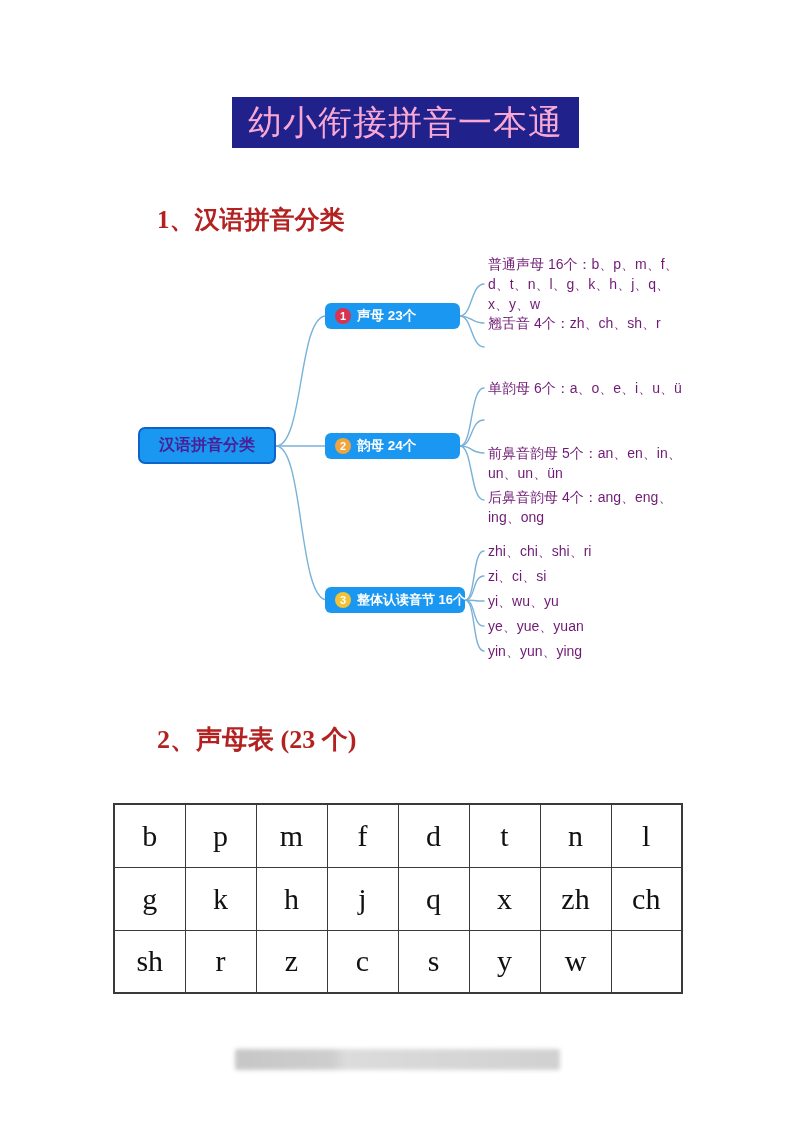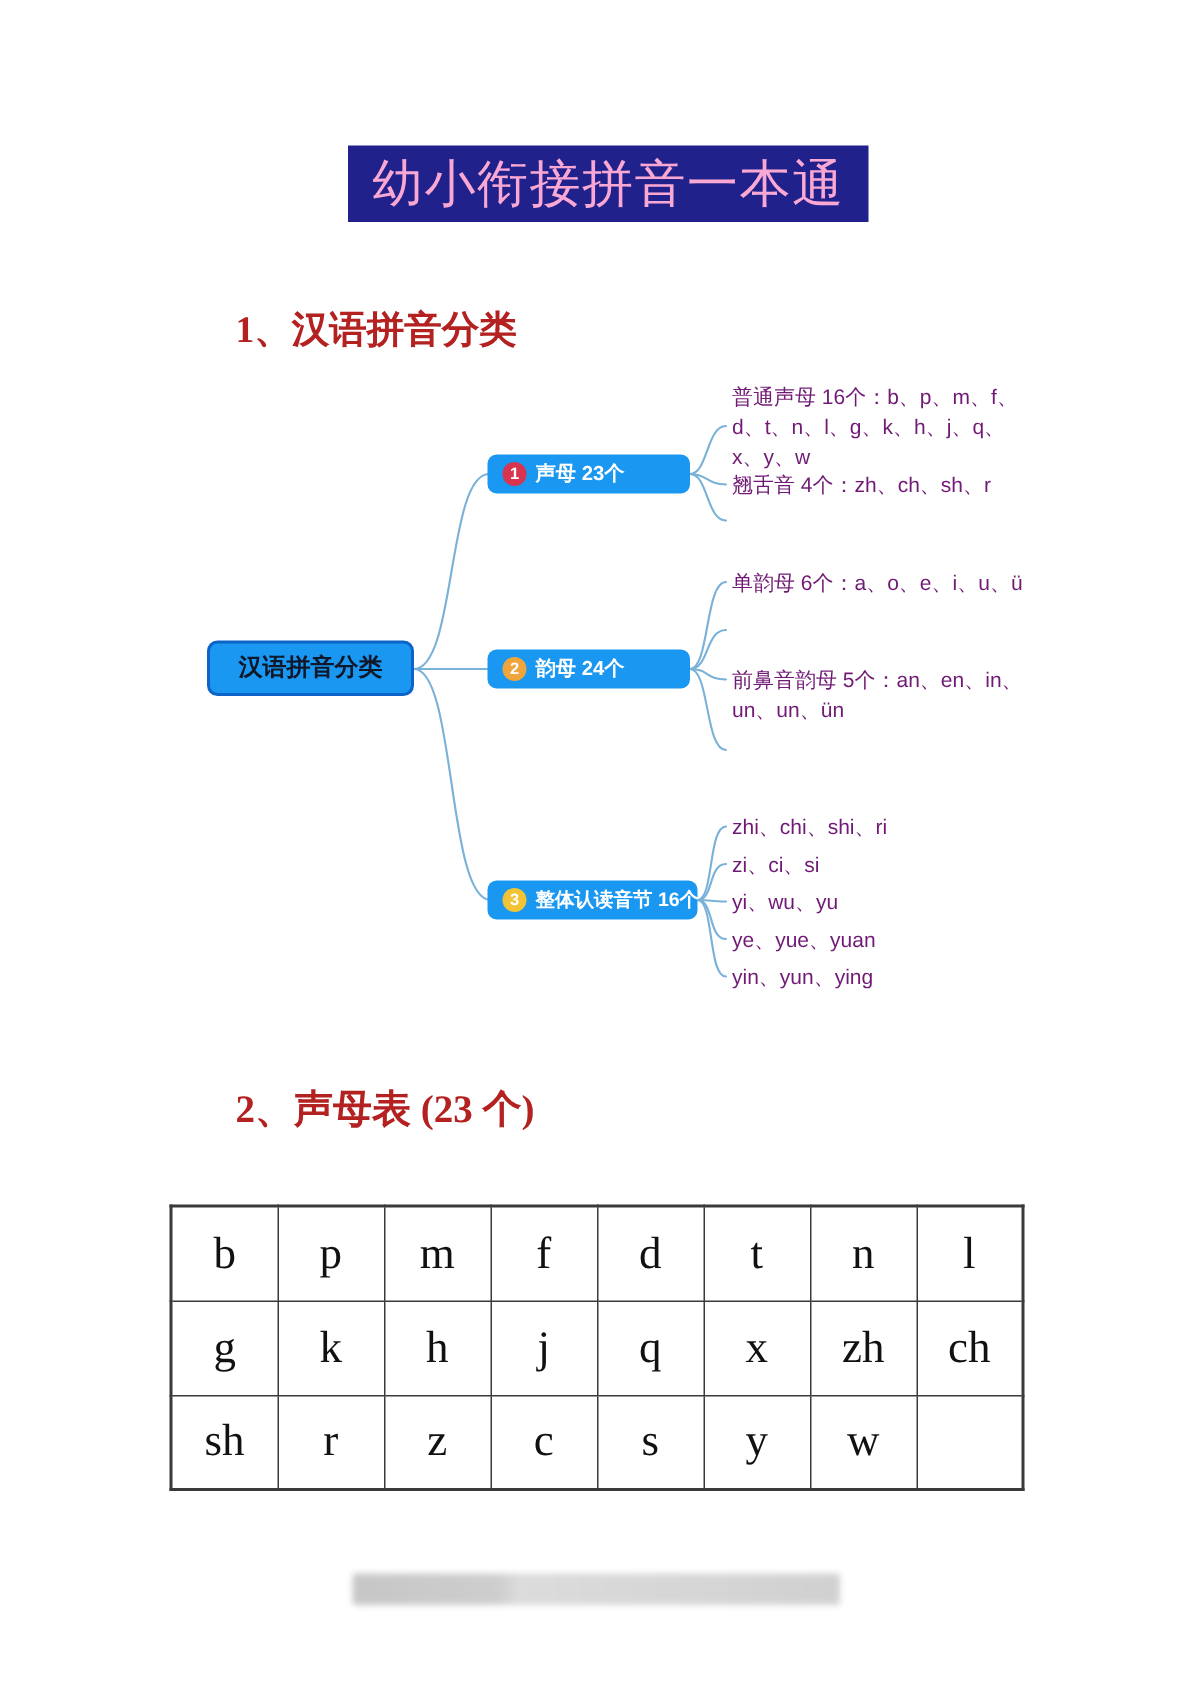--- a/index.html
+++ b/index.html
@@ -26,21 +26,21 @@
     margin-left:39px;
   }
   .heading-1 { top:203px; font-size:25px; }
   .heading-2 { top:722px; font-size:26px; }
 
   
   .mindmap-svg { position:absolute; left:0; top:0; width:793px; height:1122px; pointer-events:none; }
   .mm-root {
     position:absolute; left:138px; top:427px; width:138px; height:37px;
     background:#1a97f0; border:2px solid #0d64c8; border-radius:7px;
-    color:#0f172a; font-size:16px; font-weight:bold;
+    color:#4c1d95; font-size:16px; font-weight:bold;
     display:flex; align-items:center; justify-content:center; white-space:nowrap;
   }
   .mm-branch {
     position:absolute; left:325px; height:26px; border-radius:6px;
     background:#1a97f0; color:#ffffff; font-size:13.5px; font-weight:bold;
     display:flex; align-items:center; gap:6px; padding:0 10px; white-space:nowrap;
   }
   .mm-branch .badge {
     width:16px; height:16px; border-radius:50%; flex:0 0 16px;
     display:flex; align-items:center; justify-content:center;
@@ -128,20 +128,22 @@
   </div>
 
   <div class="mm-leaf" style="top:254px">普通声母 16个：b、p、m、f、
 d、t、n、l、g、k、h、j、q、
 x、y、w</div>
   <div class="mm-leaf" style="top:313px">翘舌音 4个：zh、ch、sh、r</div>
 
   <div class="mm-leaf" style="top:378px">单韵母 6个：a、o、e、i、u、ü</div>
   <div class="mm-leaf" style="top:443px">前鼻音韵母 5个：an、en、in、
 un、un、ün</div>
+  <div class="mm-leaf" style="top:487px">后鼻音韵母 4个：ang、eng、
+ing、ong</div>
 
   <div class="mm-leaf" style="top:566px">zi、ci、si</div>
   <div class="mm-leaf" style="top:541px">zhi、chi、shi、ri</div>
   <div class="mm-leaf" style="top:591px">yi、wu、yu</div>
   <div class="mm-leaf" style="top:616px">ye、yue、yuan</div>
   <div class="mm-leaf" style="top:641px">yin、yun、ying</div>
 
   <div class="section-heading heading-2">2、声母表 (23 个)</div>
 
   <table class="initials-table">

